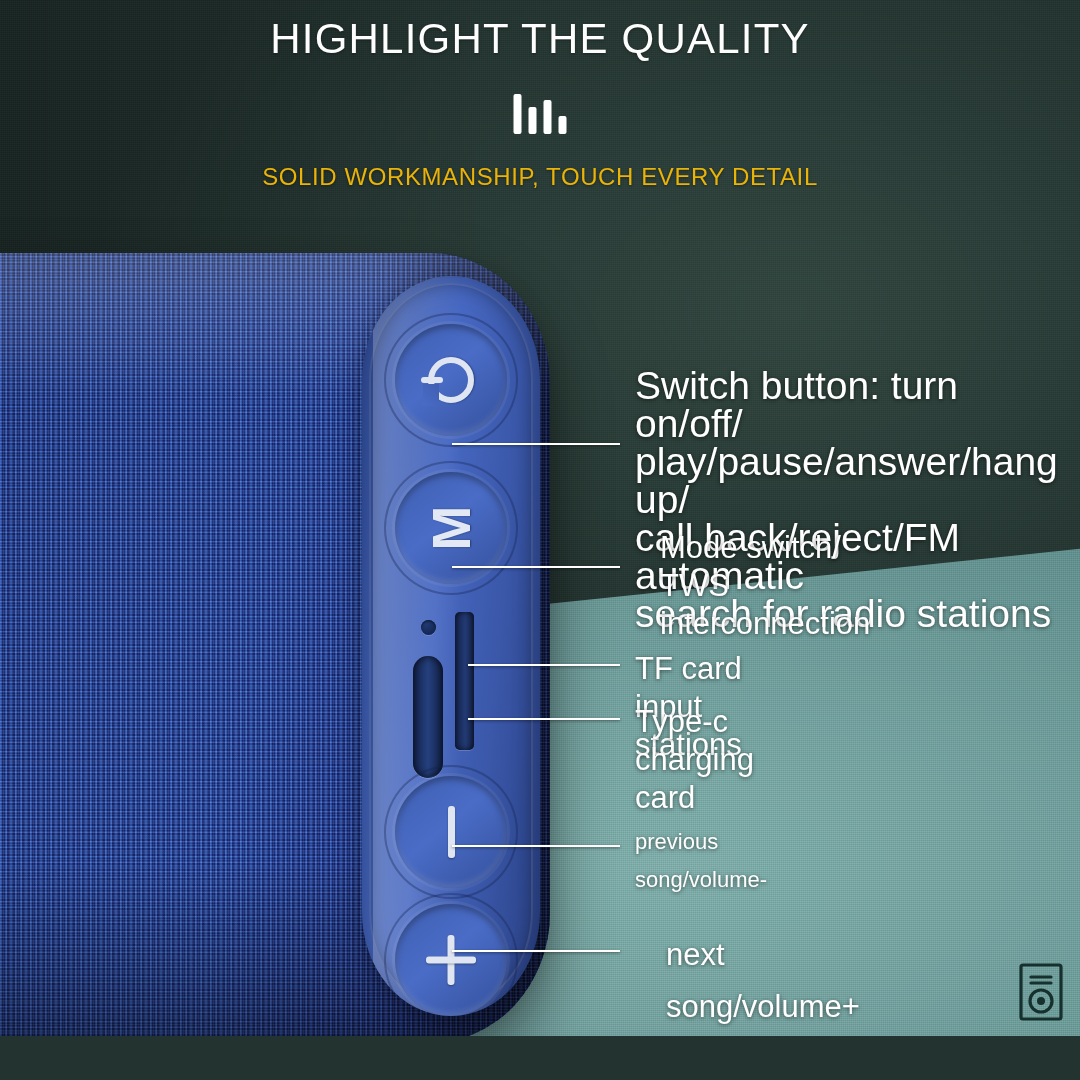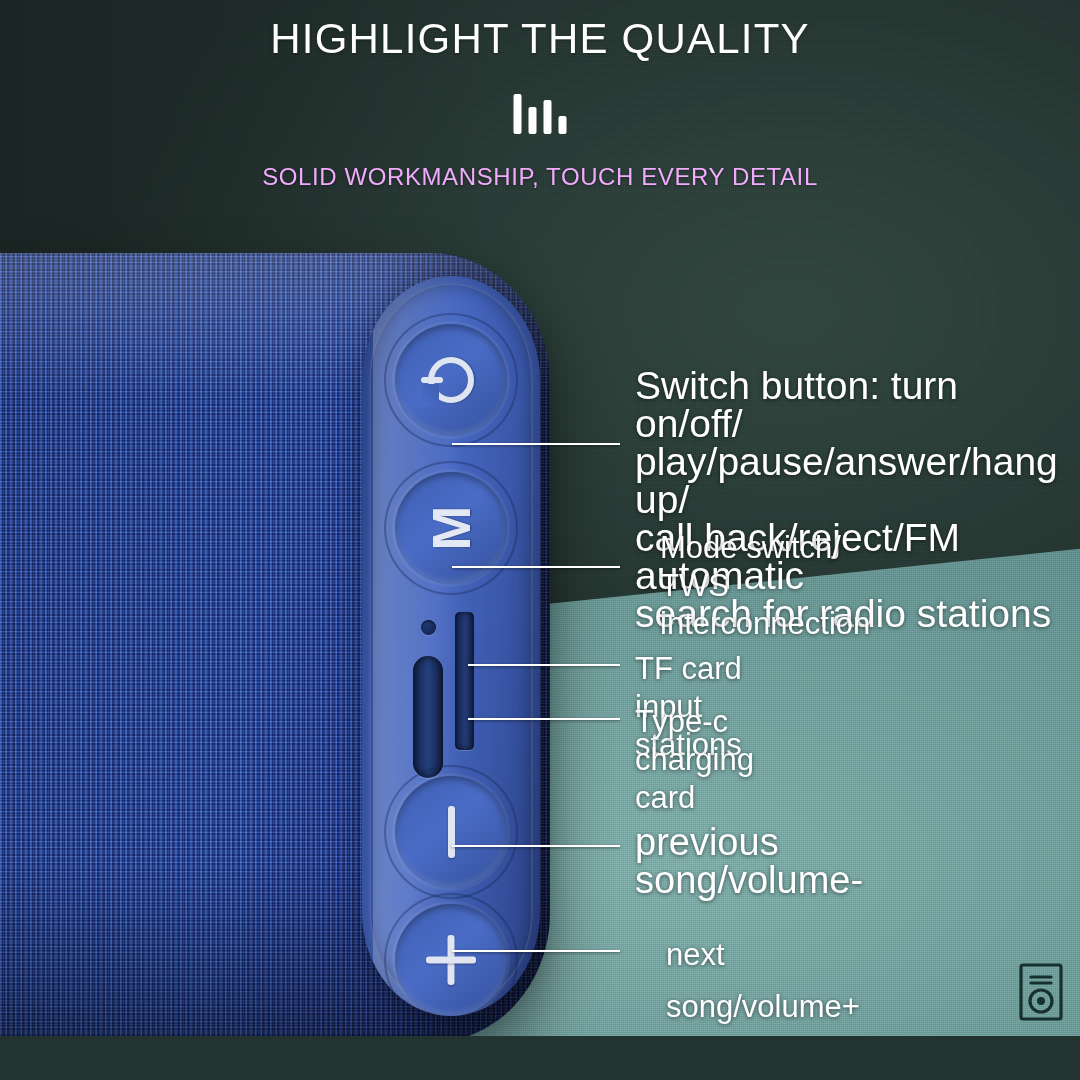--- a/index.html
+++ b/index.html
@@ -74,21 +74,21 @@
     transform:translateX(-50%);
     display:flex; align-items:flex-end; gap:7px; height:44px;
   }
   .eq-icon i { display:block; width:8px; background:#fff; border-radius:2px; }
   .eq-icon i:nth-child(1){ height:40px; }
   .eq-icon i:nth-child(2){ height:27px; }
   .eq-icon i:nth-child(3){ height:34px; }
   .eq-icon i:nth-child(4){ height:18px; }
   .subtitle {
     position:absolute; left:0; right:0; top:161px;
-    font-size:24px; line-height:32px; color:#f0abfc;
+    font-size:24px; line-height:32px; color:#eab308;
     letter-spacing:.6px; font-weight:400; white-space:nowrap;
     text-shadow:0 1px 3px rgba(0,0,0,.4);
   }
 
   
   .speaker {
     position:absolute;
     left:-150px; top:253px;
     width:700px; height:790px;
     border-radius:110px 120px 120px 110px / 120px 130px 130px 120px;
@@ -253,21 +253,21 @@
   .leader {
     position:absolute; height:2px; background:#ffffff;
     box-shadow:0 1px 3px rgba(0,0,0,.45);
     z-index:6;
   }
 
   .c1 .label { left:635px; top:367px; font-size:39px; line-height:38px; }
   .c2 .label { left:635px; top:529px; font-size:31px; line-height:38px;margin-left:25px; }
   .c3 .label { left:635px; top:650px; font-size:31px; line-height:38px; }
   .c4 .label { left:635px; top:703px; font-size:31px; line-height:38px; }
-  .c5 .label { left:635px; top:823px; font-size:38px; line-height:38px; }
+  .c5 .label { left:635px; top:823px; font-size:22px; line-height:38px; }
   .c6 .label { left:666px; top:929px; font-size:31px; line-height:52px; }
 
   .l1 { left:452px;  top:443px;  width:168px; }
   .l2 { left:452px;  top:566px;  width:168px; }
   .l3 { left:468px;  top:664px;  width:152px; }
   .l4 { left:468px;  top:718px;  width:152px; }
   .l5 { left:452px;  top:845px;  width:168px; }
   .l6 { left:452px;  top:950px;  width:168px; }
 
   

